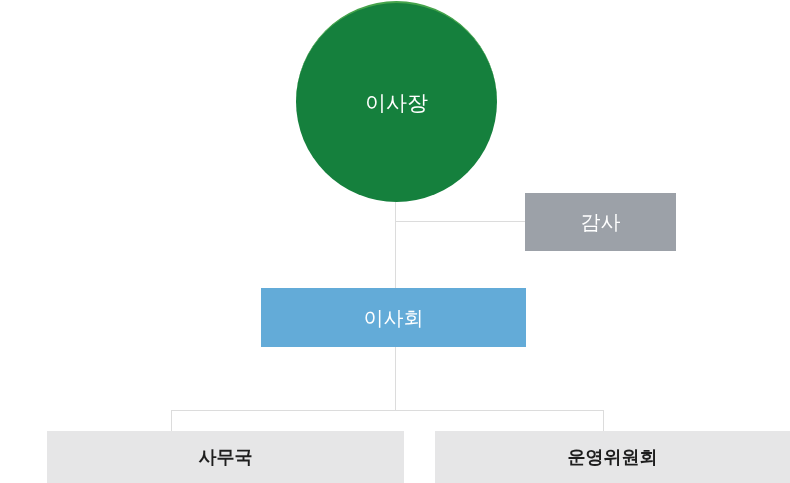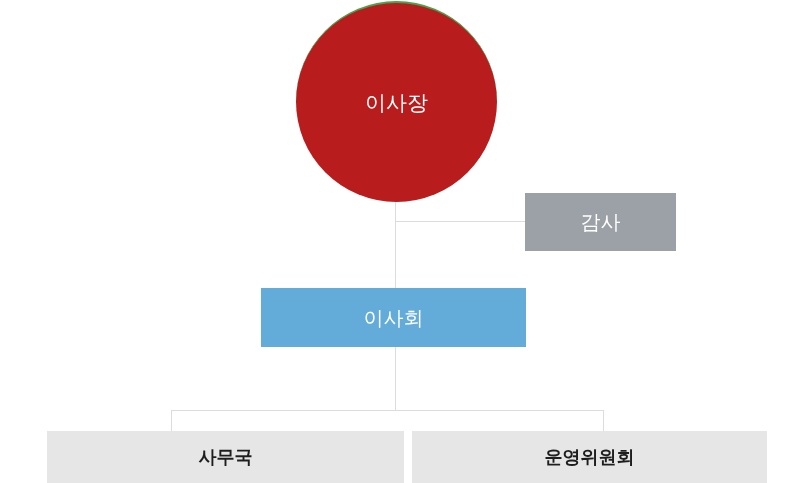--- a/index.html
+++ b/index.html
@@ -32,21 +32,21 @@
     position: absolute;
     display: flex;
     align-items: center;
     justify-content: center;
     z-index: 2;
   }
   .node-chairman {
     left: 296px; top: 1px;
     width: 201px; height: 201px;
     border-radius: 50%;
-    background: #b91c1c;
+    background: #15803d;
     border-top: 2px solid #46A44C; 
     box-sizing: border-box;
     color: #ffffff;
     font-size: 21px;
     font-weight: 500;
   }
   .node-auditor {
     left: 525px; top: 193px;
     width: 151px; height: 58px;
     background: #9CA1A8;
@@ -65,21 +65,21 @@
   .node-secretariat {
     left: 0px; top: 431px;
     width: 357px; height: 52px;
     background: #E6E6E7;
     color: #1E1E1E;
     font-size: 18px;
     font-weight: 700;
     margin-left: 47px;
   }
   .node-steering {
-    left: 412px; top: 431px;
+    left: 435px; top: 431px;
     width: 355px; height: 52px;
     background: #E6E6E7;
     color: #1E1E1E;
     font-size: 18px;
     font-weight: 700;
   }
   .node-label {
     line-height: 1;
     white-space: nowrap;
   }

